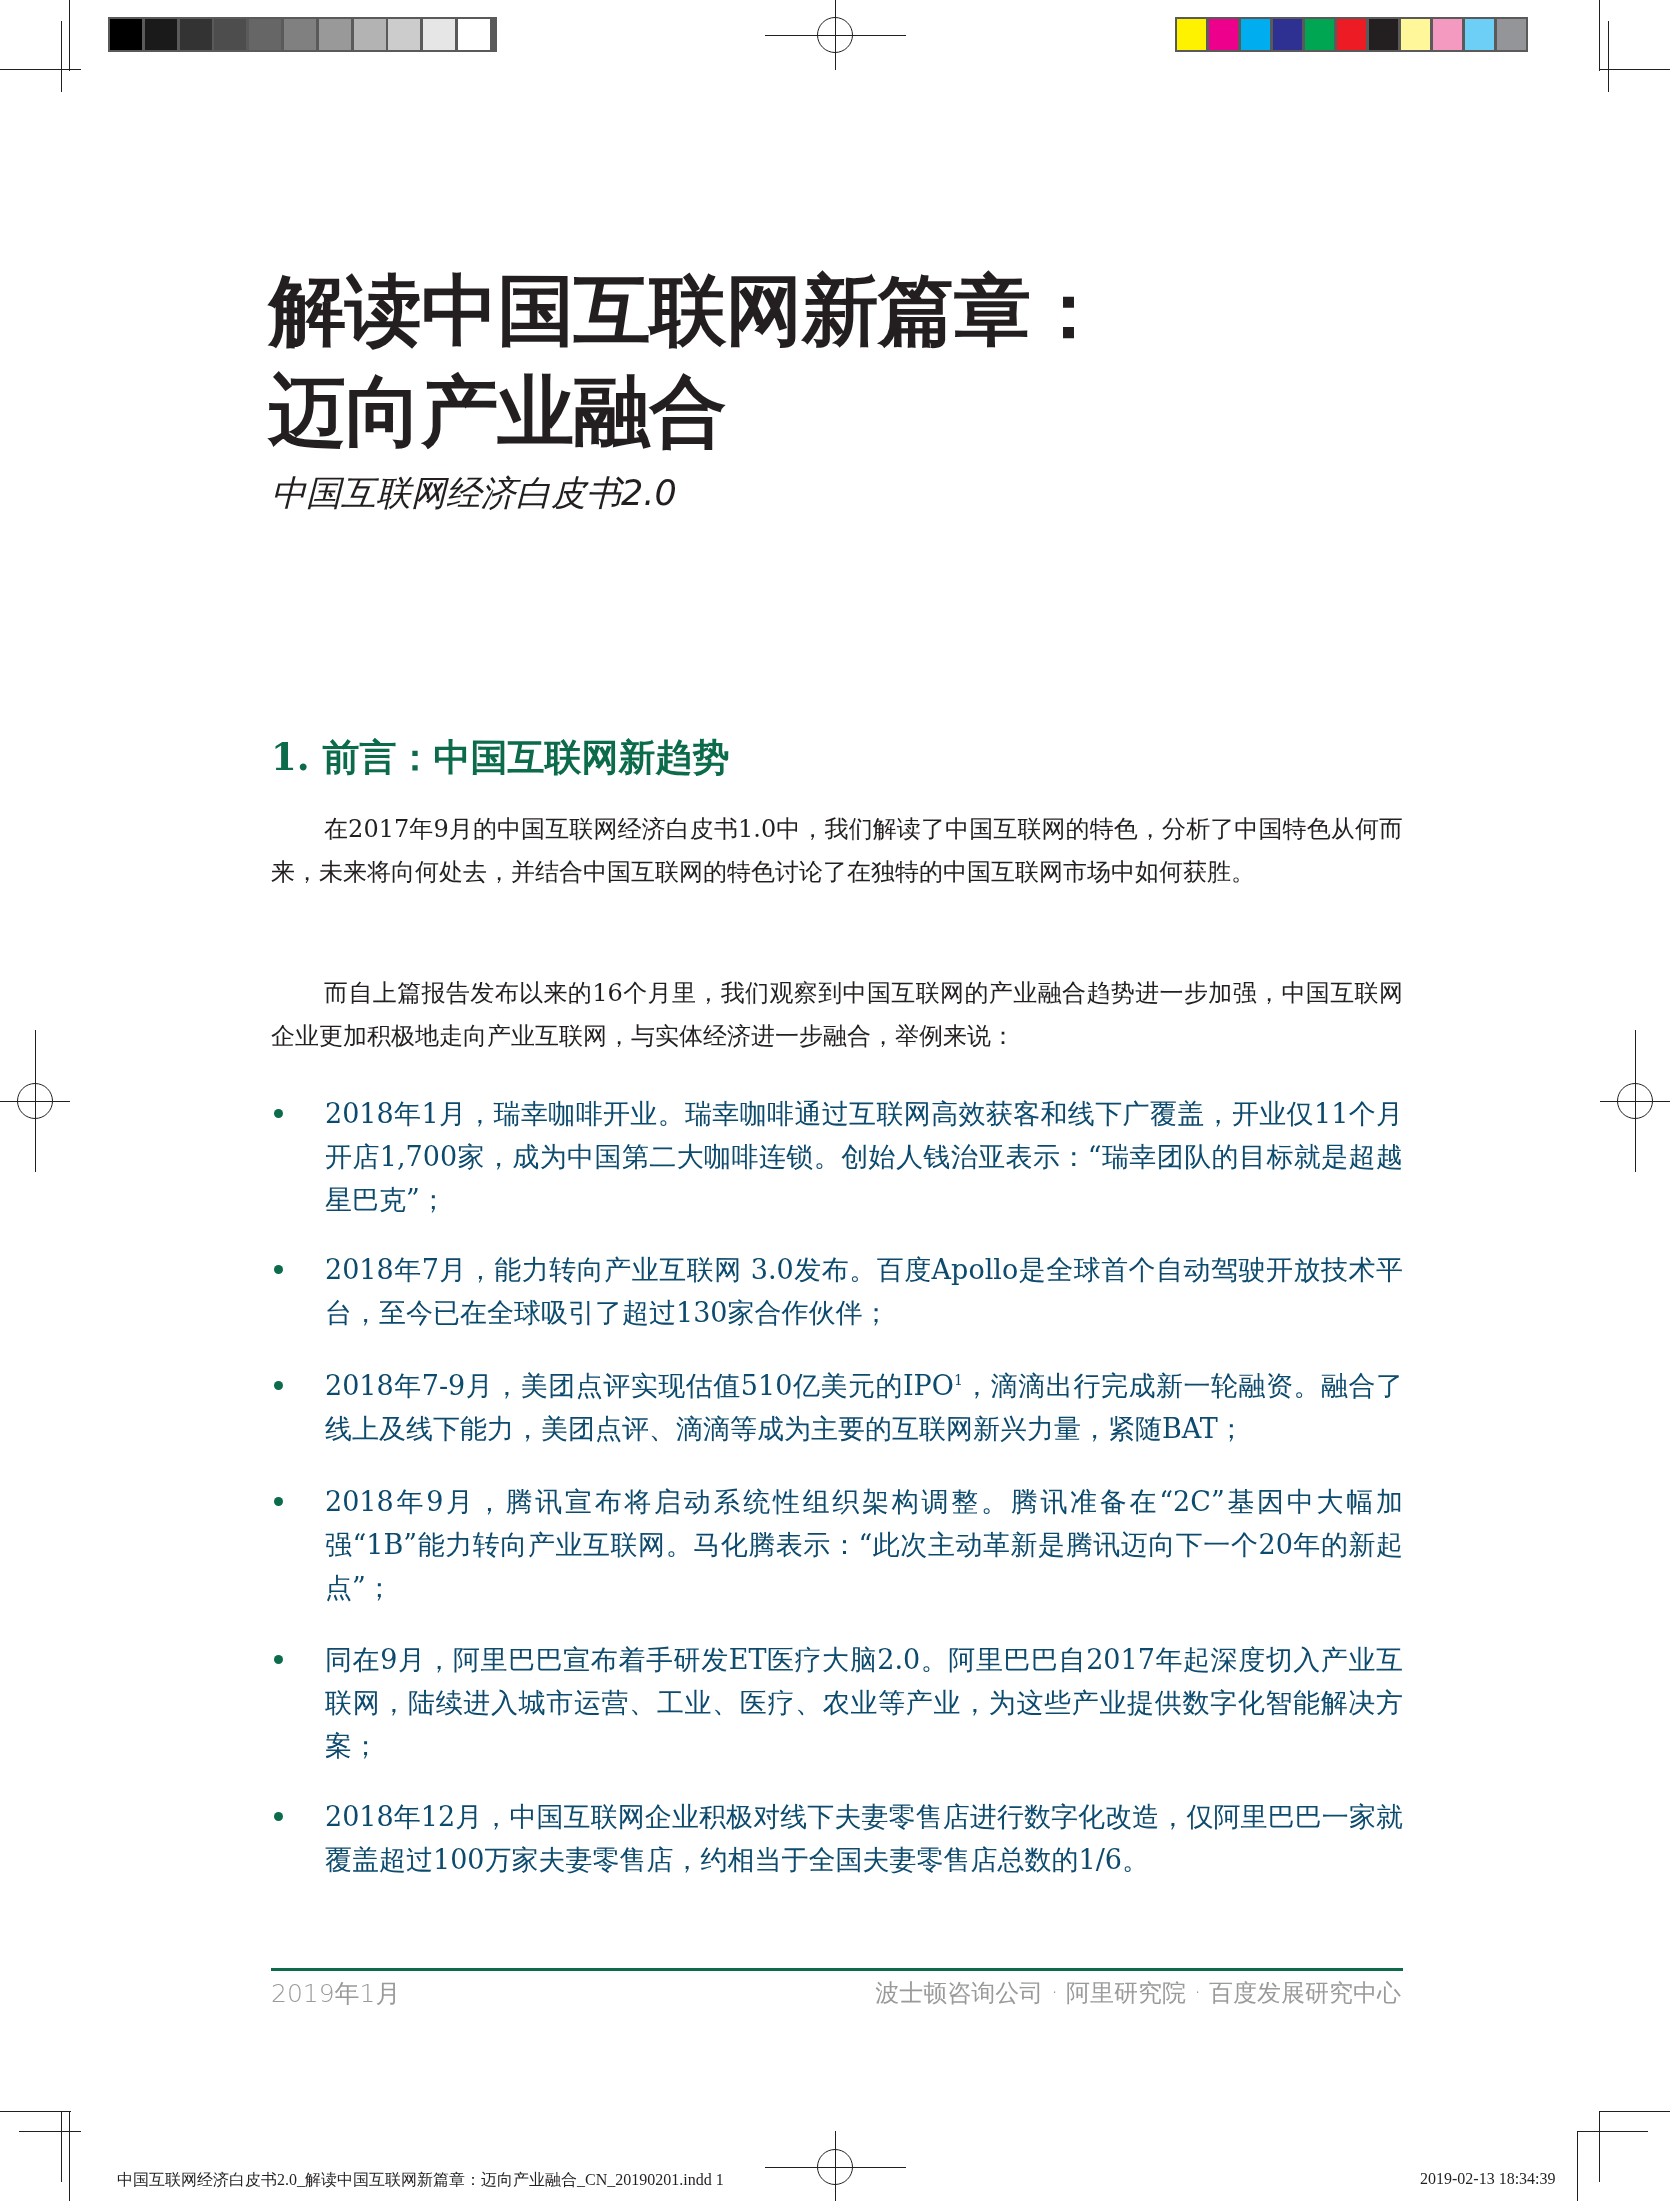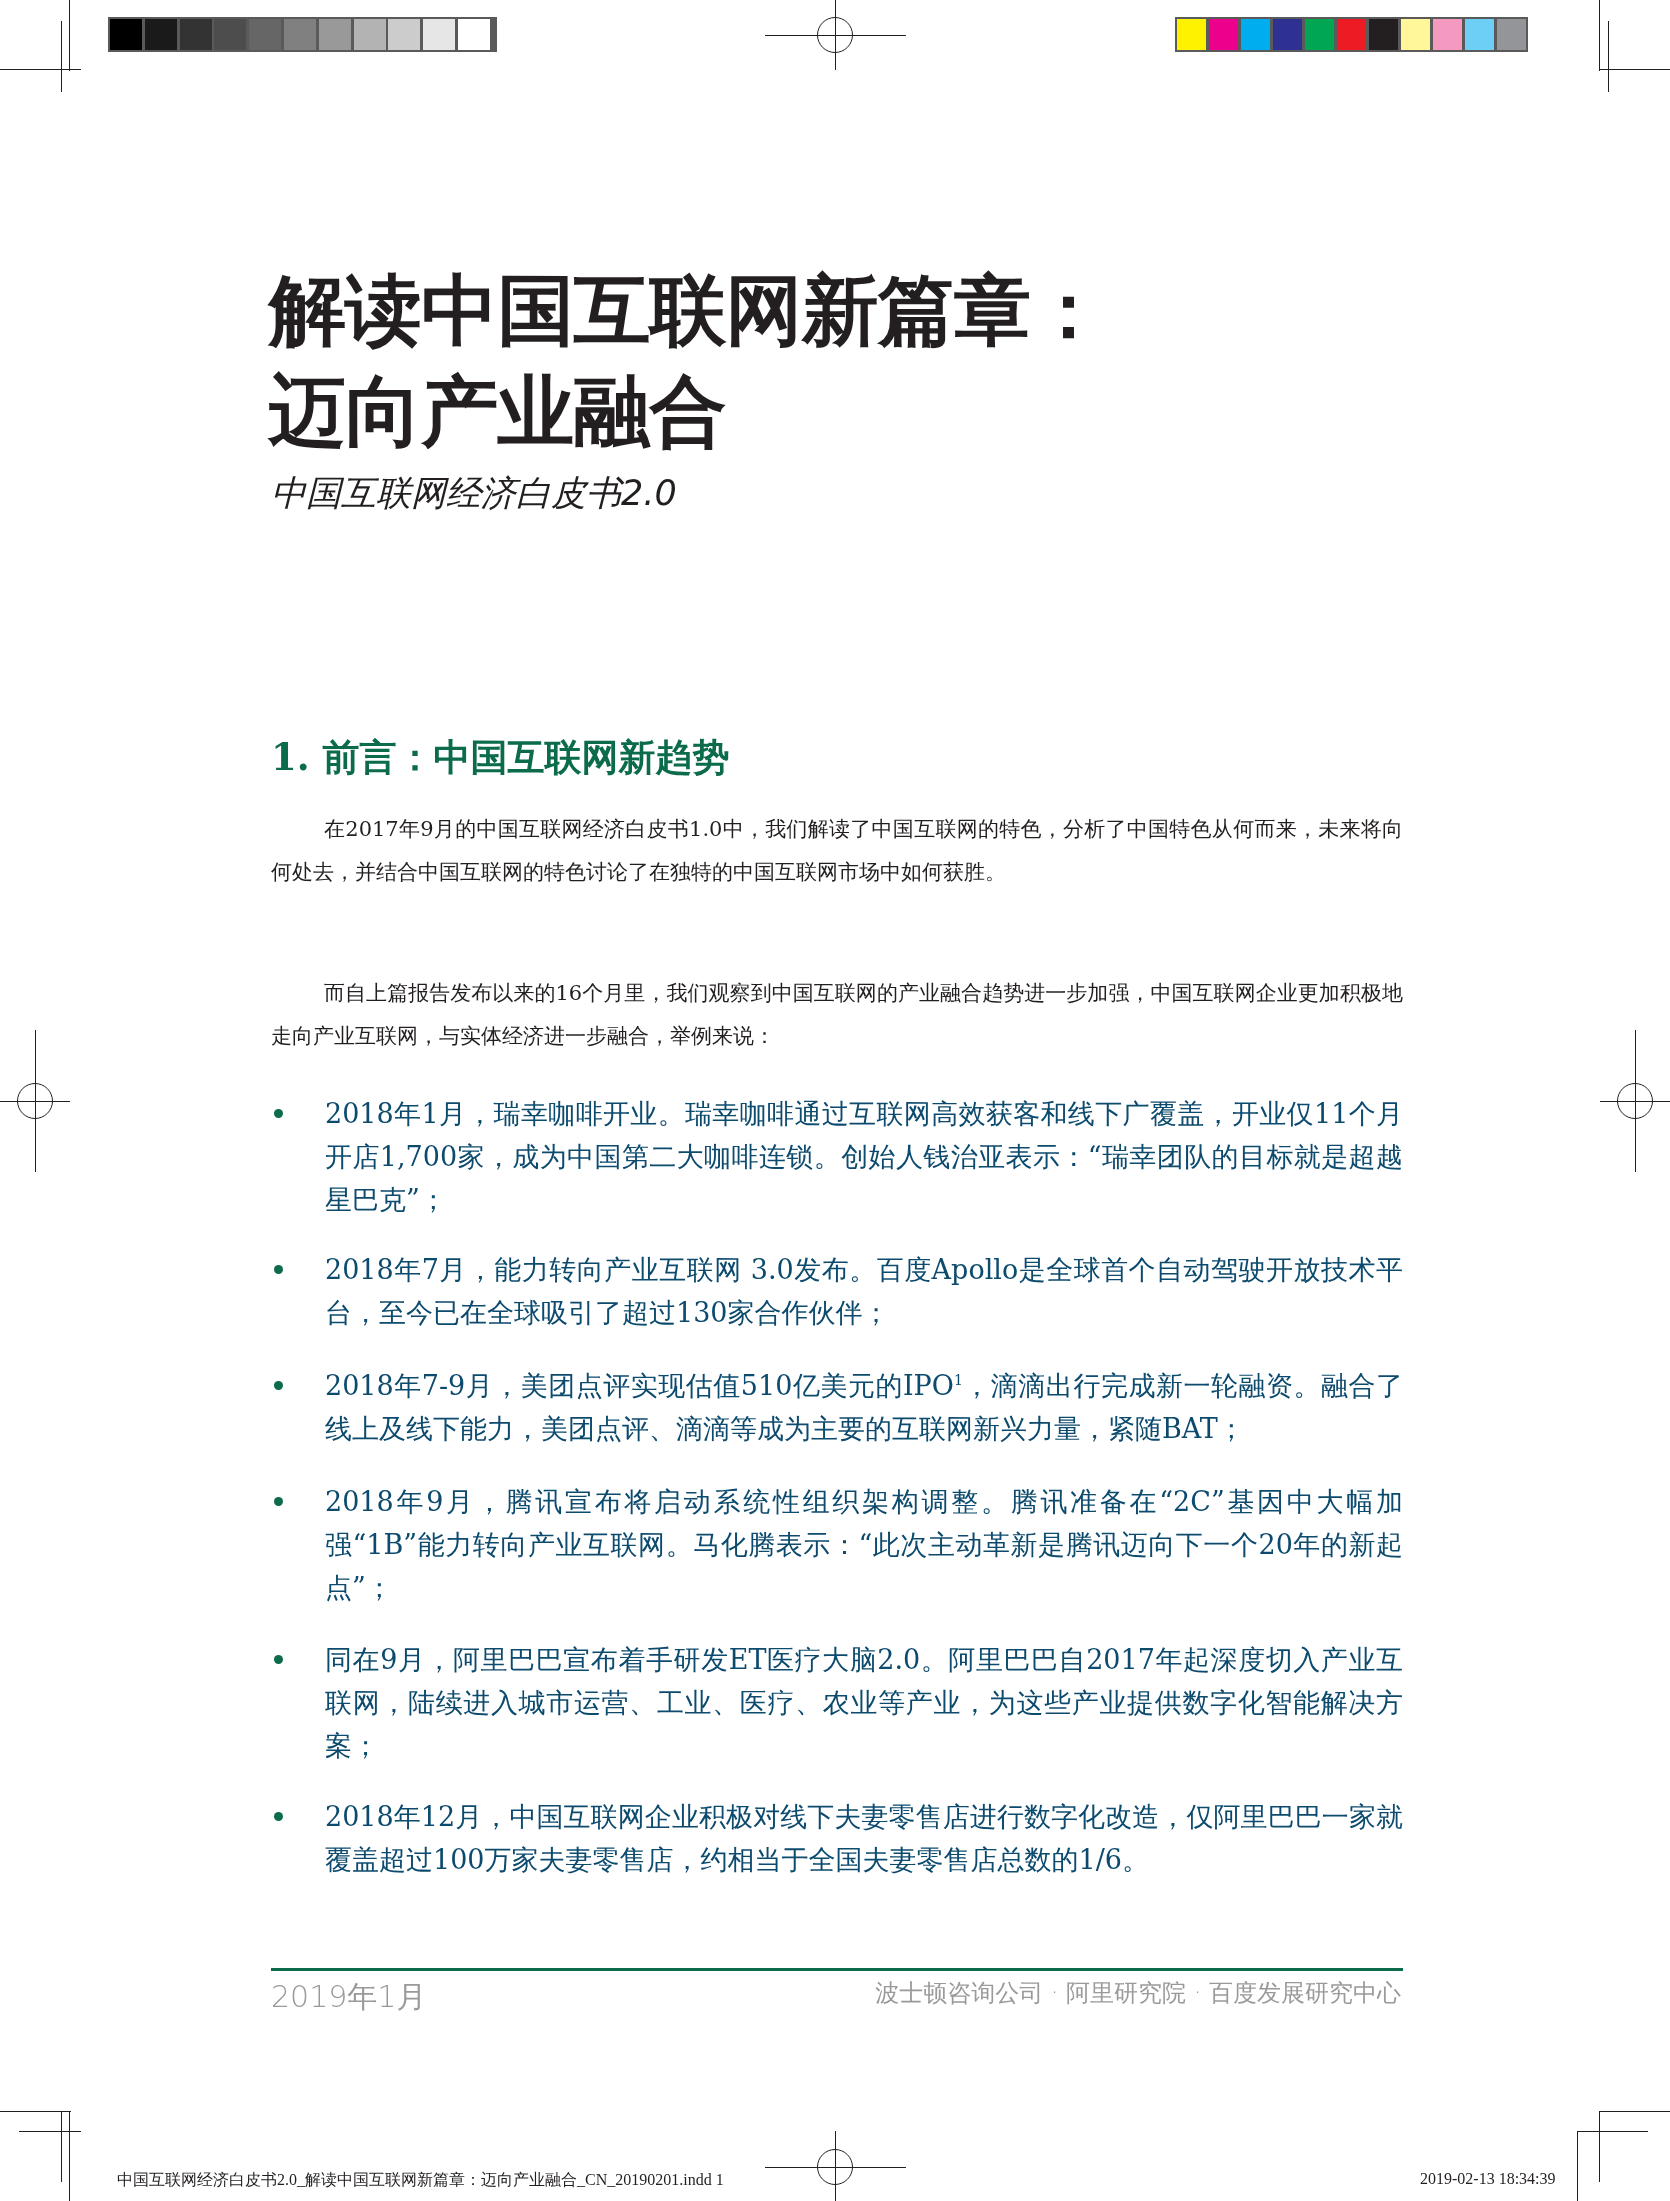--- a/index.html
+++ b/index.html
@@ -6,27 +6,27 @@
   body { width: 1671px; height: 2202px; position: relative; overflow: hidden;
          font-family: "DejaVu Serif", "Liberation Serif", serif; color: #231f20; }
   .bar { position: absolute; top: 17px; height: 35px; display: flex; border: 2.8px solid #5a5a5a; box-sizing: border-box; background: #5a5a5a; gap: 2.8px; }
   .bar .sw { width: 32px; height: 100%; }
   .hline { position: absolute; height: 1.4px; background: #231f20; }
   .vline { position: absolute; width: 1.4px; background: #231f20; }
   .reg { position: absolute; width: 36px; height: 36px; border: 1.4px solid #231f20; border-radius: 50%; box-sizing: border-box; }
   .title { position: absolute; left: 269px; font-family: "DejaVu Serif", serif; font-weight: bold; font-size: 77px; line-height: 1; letter-spacing: -0.9px; color: #231f20; }
   .subtitle { position: absolute; left: 271px; top: 470px; font-family: "DejaVu Sans", sans-serif; font-style: italic; font-weight: 300; font-size: 35px; color: #231f20; }
   .heading { position: absolute; left: 271px; top: 733px; font-family: "DejaVu Serif", serif; font-weight: bold; font-size: 37px; color: #0b6b4b; }
-  .para { position: absolute; left: 271px; width: 1132px; font-size: 21px; line-height: 43px; text-align: justify; text-indent: 53px; color: #231f20; }
+  .para { position: absolute; left: 271px; width: 1132px; font-size: 24px; line-height: 43px; text-align: justify; text-indent: 53px; color: #231f20; }
   .bullet { position: absolute; left: 271px; width: 1132px; font-size: 27px; line-height: 43px; color: #0c4a6e; }
   .bullet .dot { position: absolute; left: 2.8px; top: 17px; width: 9.4px; height: 9.4px; border-radius: 50%; background: #0b6b4b; }
   .bullet .txt { margin-left: 54px; text-align: justify; display: block; }
   sup { font-size: 14px; line-height: 0; }
   .footer-rule { position: absolute; left: 271px; width: 1132px; top: 1968px; height: 2.8px; background: #0b6b4b; }
-  .footer-date { position: absolute; left: 271px; top: 1977px; font-family: "DejaVu Sans", sans-serif; font-size: 30px; color: #9a9a9a; font-weight: 300; }
+  .footer-date { position: absolute; left: 271px; top: 1977px; font-family: "DejaVu Sans", sans-serif; font-size: 25px; color: #9a9a9a; font-weight: 300; }
   .footer-orgs { position: absolute; right: 270px; top: 1977px; font-family: "DejaVu Sans", sans-serif; font-size: 24px; color: #9a9a9a; font-weight: 300; }
   .slug { position: absolute; top: 2170px; font-family: "Liberation Serif", serif; font-size: 16px; color: #231f20; }
 </style>
 </head>
 <body>
 
 <div class="bar" style="left:108px; width:389px;" id="graybar">
     <div class="sw" style="background: rgb(0, 0, 0);"></div>
     <div class="sw" style="background: rgb(26, 26, 26);"></div>
     <div class="sw" style="background: rgb(51, 51, 51);"></div>

